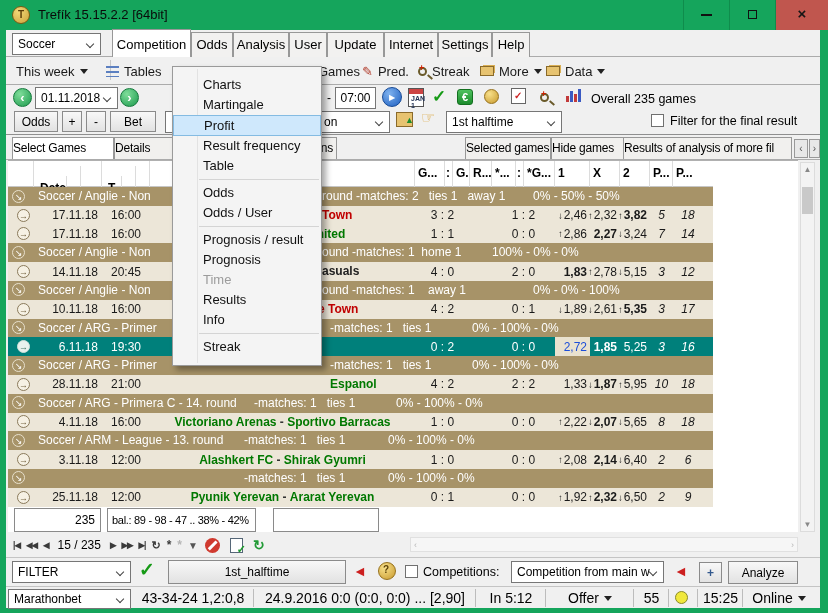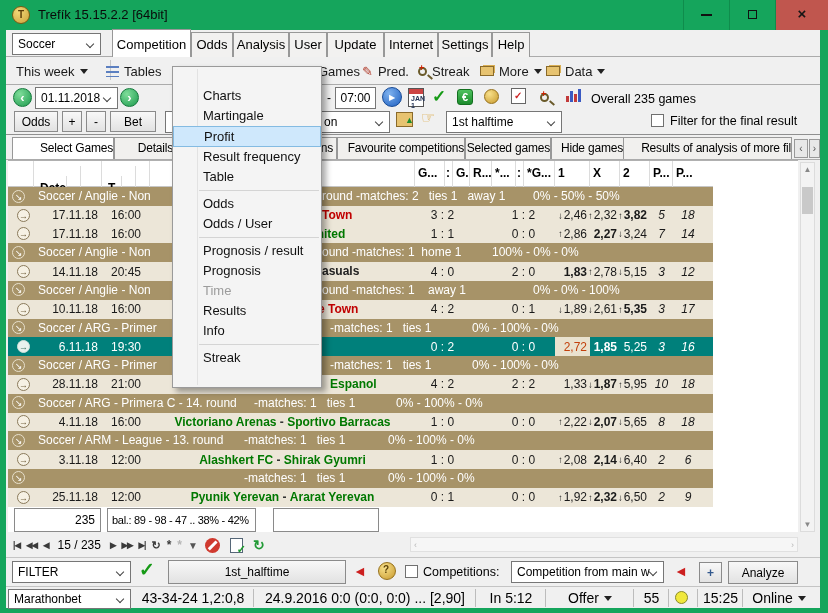--- a/index.html
+++ b/index.html
@@ -52,21 +52,21 @@
 .listchk:before{content:"✓";position:absolute;left:2px;top:1px;color:#c22;font-size:10px;font-weight:bold}
 .chart-ic{position:absolute;display:flex;align-items:flex-end;gap:1px;height:13px}
 .chart-ic i{width:3px;background:#c23a3a}
 .chart-ic i:nth-child(2){background:#3a5ac2}
 .chart-ic i:nth-child(4){background:#3a5ac2}
 .fold-up{position:absolute;width:17px;height:15px;background:#e7c370;border:1px solid #8a6a2a}
 .fold-up b{position:absolute;right:-2px;top:2px;color:#1c8c2c;font-size:9px;font-style:normal}
 .hand{position:absolute;color:#d9a43c;font-size:16px}
 .redarr{position:absolute;color:#cc1f1f;font-size:14px;font-weight:bold}
 
-.vtab{position:absolute;top:137px;height:22px;line-height:21px;border:1px solid #989898;border-bottom:none;background:#f1f0ee;text-align:right;font-size:12px;letter-spacing:-0.2px;overflow:hidden;white-space:nowrap;z-index:1}
+.vtab{position:absolute;top:137px;height:22px;line-height:21px;border:1px solid #989898;border-bottom:none;background:#f1f0ee;text-align:left;font-size:12px;letter-spacing:-0.2px;overflow:hidden;white-space:nowrap;z-index:1}
 .vtab.act{background:#fff;z-index:2}
 .vscr{position:absolute;top:139px;width:14px;height:19px;background:#e8e8e8;border:1px solid #999;text-align:center;line-height:17px;font-size:10px;color:#555}
 
 .tbl{position:absolute;left:8px;top:160px;width:790px;height:372px;background:#fff;border-top:1px solid #b0b0b0}
 .thead{position:absolute;left:0;top:0;height:26px;width:705px;display:flex;font-weight:bold;font-size:12px;background:#fff;border-bottom:1px solid #c6c6c6}
 .thead span{border-right:1px solid #dcdcdc;padding:5px 0 0 3px;height:26px;overflow:hidden;white-space:nowrap}
 .sortup{display:inline-block;width:0;height:0;border-left:4px solid transparent;border-right:4px solid transparent;border-bottom:5px solid #8a8a8a;margin-left:6px}
 .rows{position:absolute;left:0;top:26px;width:705px}
 .row{position:relative;height:18.8px;width:705px;display:flex;align-items:center;font-size:12px;overflow:hidden}
 .row.g{background:#a79368;color:#fff}
@@ -86,38 +86,38 @@
 .tg{color:#007800;font-weight:bold;font-style:normal}
 .tk{color:#222;font-weight:bold;font-style:normal}
 .dsh{font-weight:bold;color:#333}
 .cs{width:55px;flex:none;text-align:center}
 .crr{width:22px;flex:none}
 .chh{width:63px;flex:none;text-align:center}
 .co{width:35px;flex:none;display:flex;justify-content:flex-end;align-items:center;padding-right:3px;height:100%}
 .cox{width:30px}.co2{width:30px}
 .co i{font-style:normal;font-size:9.5px;margin-right:1px}
 .co .val.bb{font-weight:bold}
-.co.hl{background:#e9e2cf;color:#c2410c}
+.co.hl{background:#e9e2cf;color:#1d4ed8}
 .cp{width:23px;flex:none;text-align:center;font-style:italic}
 .cp2{width:30px;flex:none;text-align:center;font-style:italic}
 
 .vsb{position:absolute;left:800px;top:162px;width:15px;height:370px;background:#f3f3f3;border:1px solid #dcdcdc}
 .vsb .ar{position:absolute;left:0;width:13px;text-align:center;font-size:8px;color:#888}
 .vsb .thumb{position:absolute;left:1px;top:24px;width:11px;height:27px;background:#c9c9c9}
 .hsb{position:absolute;left:410px;top:537px;width:388px;height:15px;background:#f6f6f6;border:1px solid #e0e0e0;color:#b8b8b8;font-size:9px}
 
 .sunk{position:absolute;background:#fff;border:1px solid #8a8a8a;font-size:11px;display:flex;align-items:center}
 .nv{font-size:8.5px;color:#3a3a3a;font-weight:bold;padding:3px 3px;letter-spacing:-1px}
 .noentry{position:relative;width:15px;height:15px;border-radius:50%;background:#d03a2f}
 .noentry:after{content:"";position:absolute;left:2px;top:6.5px;width:11px;height:2.5px;background:#fff;transform:rotate(-45deg)}
 .pageplus{position:relative;width:13px;height:15px;background:#fff;border:1px solid #567}
 .pageplus b{position:absolute;right:-4px;bottom:-4px;color:#1c9a2c;font-size:11px;font-style:normal}
 .grefresh{color:#219a35;font-size:14px;font-weight:bold}
 
-.menu{position:absolute;left:172px;top:66px;width:150px;background:#f4f4f4;border:1px solid #9a9a9a;box-shadow:4px 4px 6px rgba(0,0,0,.35);z-index:60;padding:19px 0}
+.menu{position:absolute;left:172px;top:66px;width:150px;background:#f4f4f4;border:1px solid #9a9a9a;box-shadow:4px 4px 6px rgba(0,0,0,.35);z-index:60;padding:8px 0}
 .menu:before{content:"";position:absolute;left:24px;top:2px;bottom:2px;width:1px;background:#e2e2e2}
 .mi{position:relative;height:20px;line-height:20px;padding-left:30px;font-size:13px;color:#111}
 .mi.hot{background:#cfe8fc;border:1px solid #84bbe2;height:21px;line-height:19px}
 .mi.dis{color:#9c9c9c}
 .msep{height:1px;background:#d4d4d4;margin:3px 2px 3px 26px}
 
 .seg{position:absolute;top:588px;height:20px;display:flex;align-items:center;justify-content:center;font-size:14px}
 .sdiv{position:absolute;top:589px;height:18px;width:1px;background:#bcbcbc}
 .ydot{position:absolute;width:13px;height:13px;border-radius:50%;background:#f0e83c;border:1px solid #8a8a2a}
 </style>
@@ -240,21 +240,20 @@
     <span>1st halftime</span>
       <span class="chv"></span>
   </div>
   <div class="ckb" style="left:651px;top:114px"></div>
   <div class="a" style="left:670px;top:114px;font-size:12.5px">Filter for the final result</div>
   <div class="hline" style="left:6px;top:134px;width:814px;background:#8f8f8f"></div>
 
   <div class="vtab act" style="left:12px;width:102px">Select Games</div>
   <div class="vtab" style="left:114px;width:60px">Details</div>
   <div class="vtab" style="left:174px;width:163px;text-align:right;padding-right:3px">ns</div>
-  <div class="vtab" style="left:337px;width:128px">Favourite competitions</div>
   <div class="vtab" style="left:465px;width:86px">Selected games</div>
   <div class="vtab" style="left:551px;width:73px">Hide games</div>
   <div class="vtab" style="left:623px;width:169px">Results of analysis of more fil</div>
   <div class="vscr" style="left:794px">‹</div>
   <div class="vscr" style="left:809px;width:11px">›</div>
   <div class="hline" style="left:6px;top:159px;width:814px"></div>
 
   <div class="tbl">
     <div class="thead">
       <span style="width:26px"></span>

